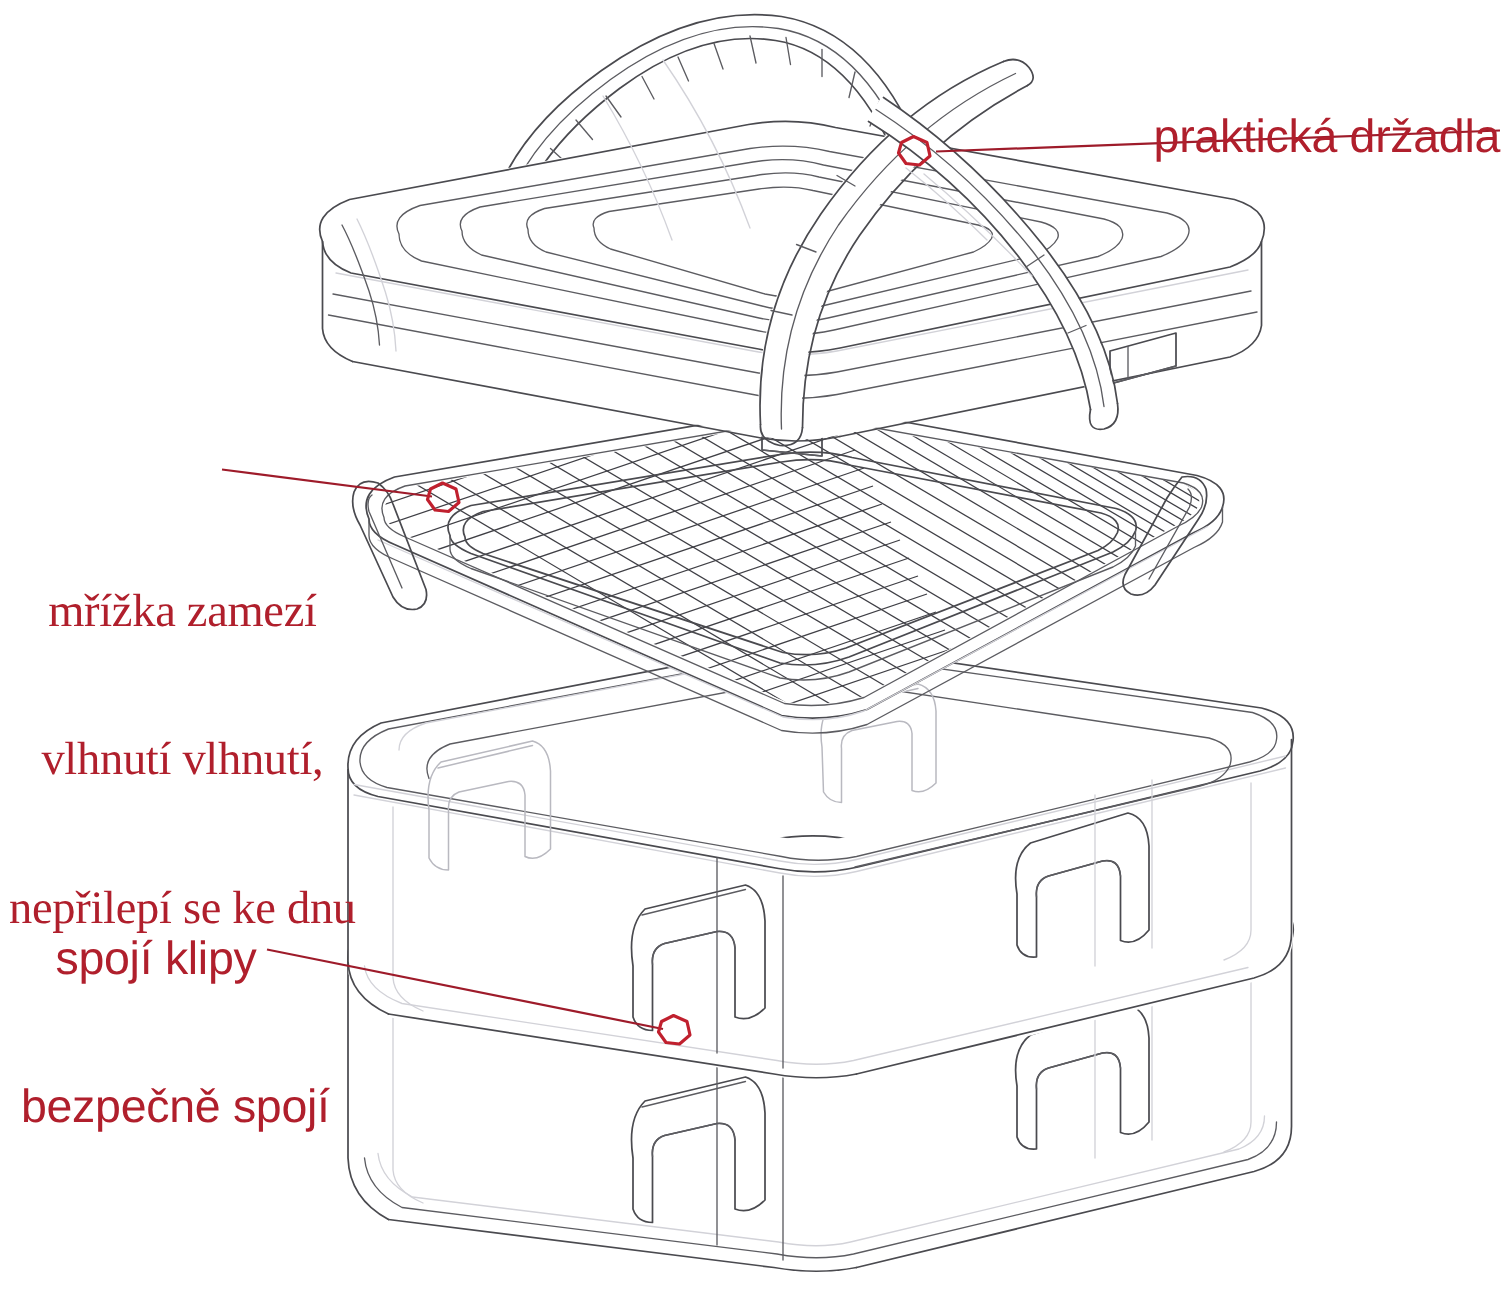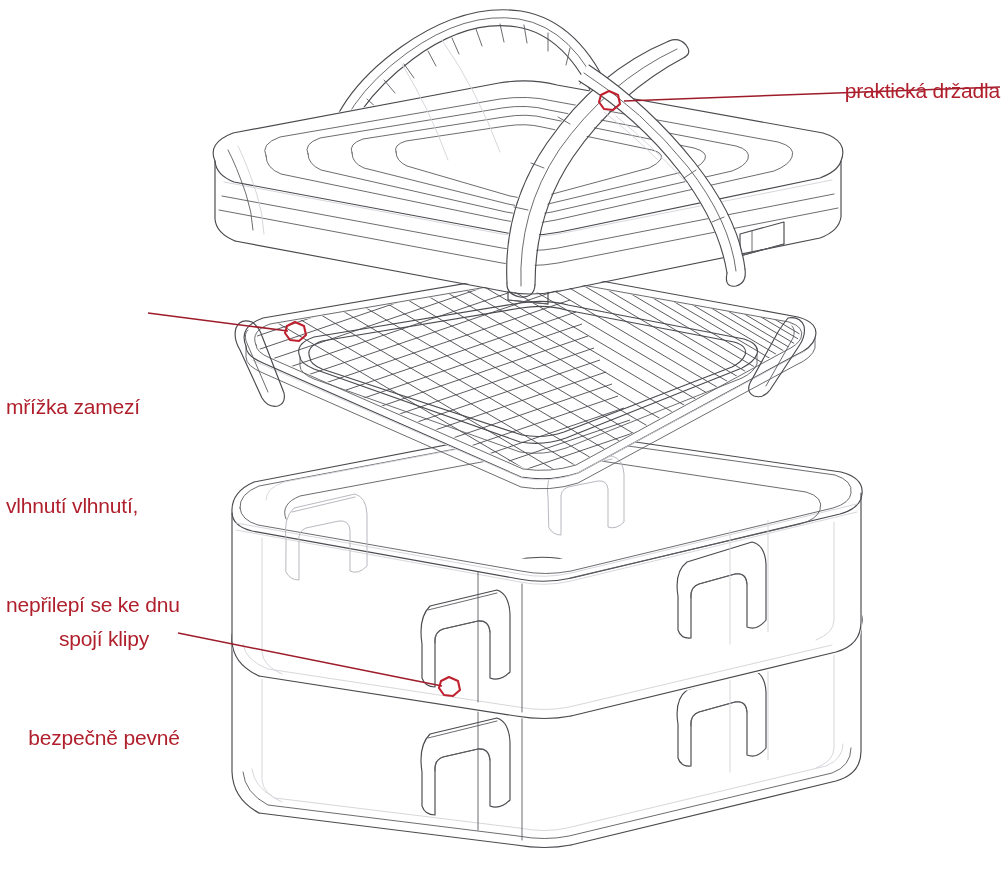--- a/index.html
+++ b/index.html
@@ -81,34 +81,35 @@
     fill: none;
     stroke: #c0202e;
     stroke-width: 2.1;
     stroke-linejoin: round;
   }
 
   .callout {
     position: absolute;
     color: #b01f2c;
     font-family: "Liberation Sans", sans-serif;
-    font-size: 21px;
+    font-size: 31px;
     line-height: 33px;
     letter-spacing: -0.2px;
     white-space: pre;
   }
   #callout-handles {
     right: 2px;
     top: 8px;
     text-align: right;
   }
   #callout-grid {
     left: 6px;
     top: 324px;
-    text-align: left;
+    text-align: center;
+    font-family: Liberation Serif, serif;
   }
   #callout-clips {
     left: 14px;
     top: 556px;
     width: 180px;
     text-align: center;
   }
   .callout .cl-line { display: block; }
 </style>
 </head>
@@ -381,17 +382,17 @@
   </div>
 
   <div class="callout" id="callout-grid">
     <span class="cl-line">mřížka zamezí</span>
     <span class="cl-line">vlhnutí vlhnutí,</span>
     <span class="cl-line">nepřilepí se ke dnu</span>
   </div>
 
   <div class="callout" id="callout-clips">
     <span class="cl-line">spojí klipy</span>
-    <span class="cl-line">bezpečně pevné</span>
+    <span class="cl-line">bezpečně spojí</span>
     
   </div>
 
 </div>
 
 </body></html>

